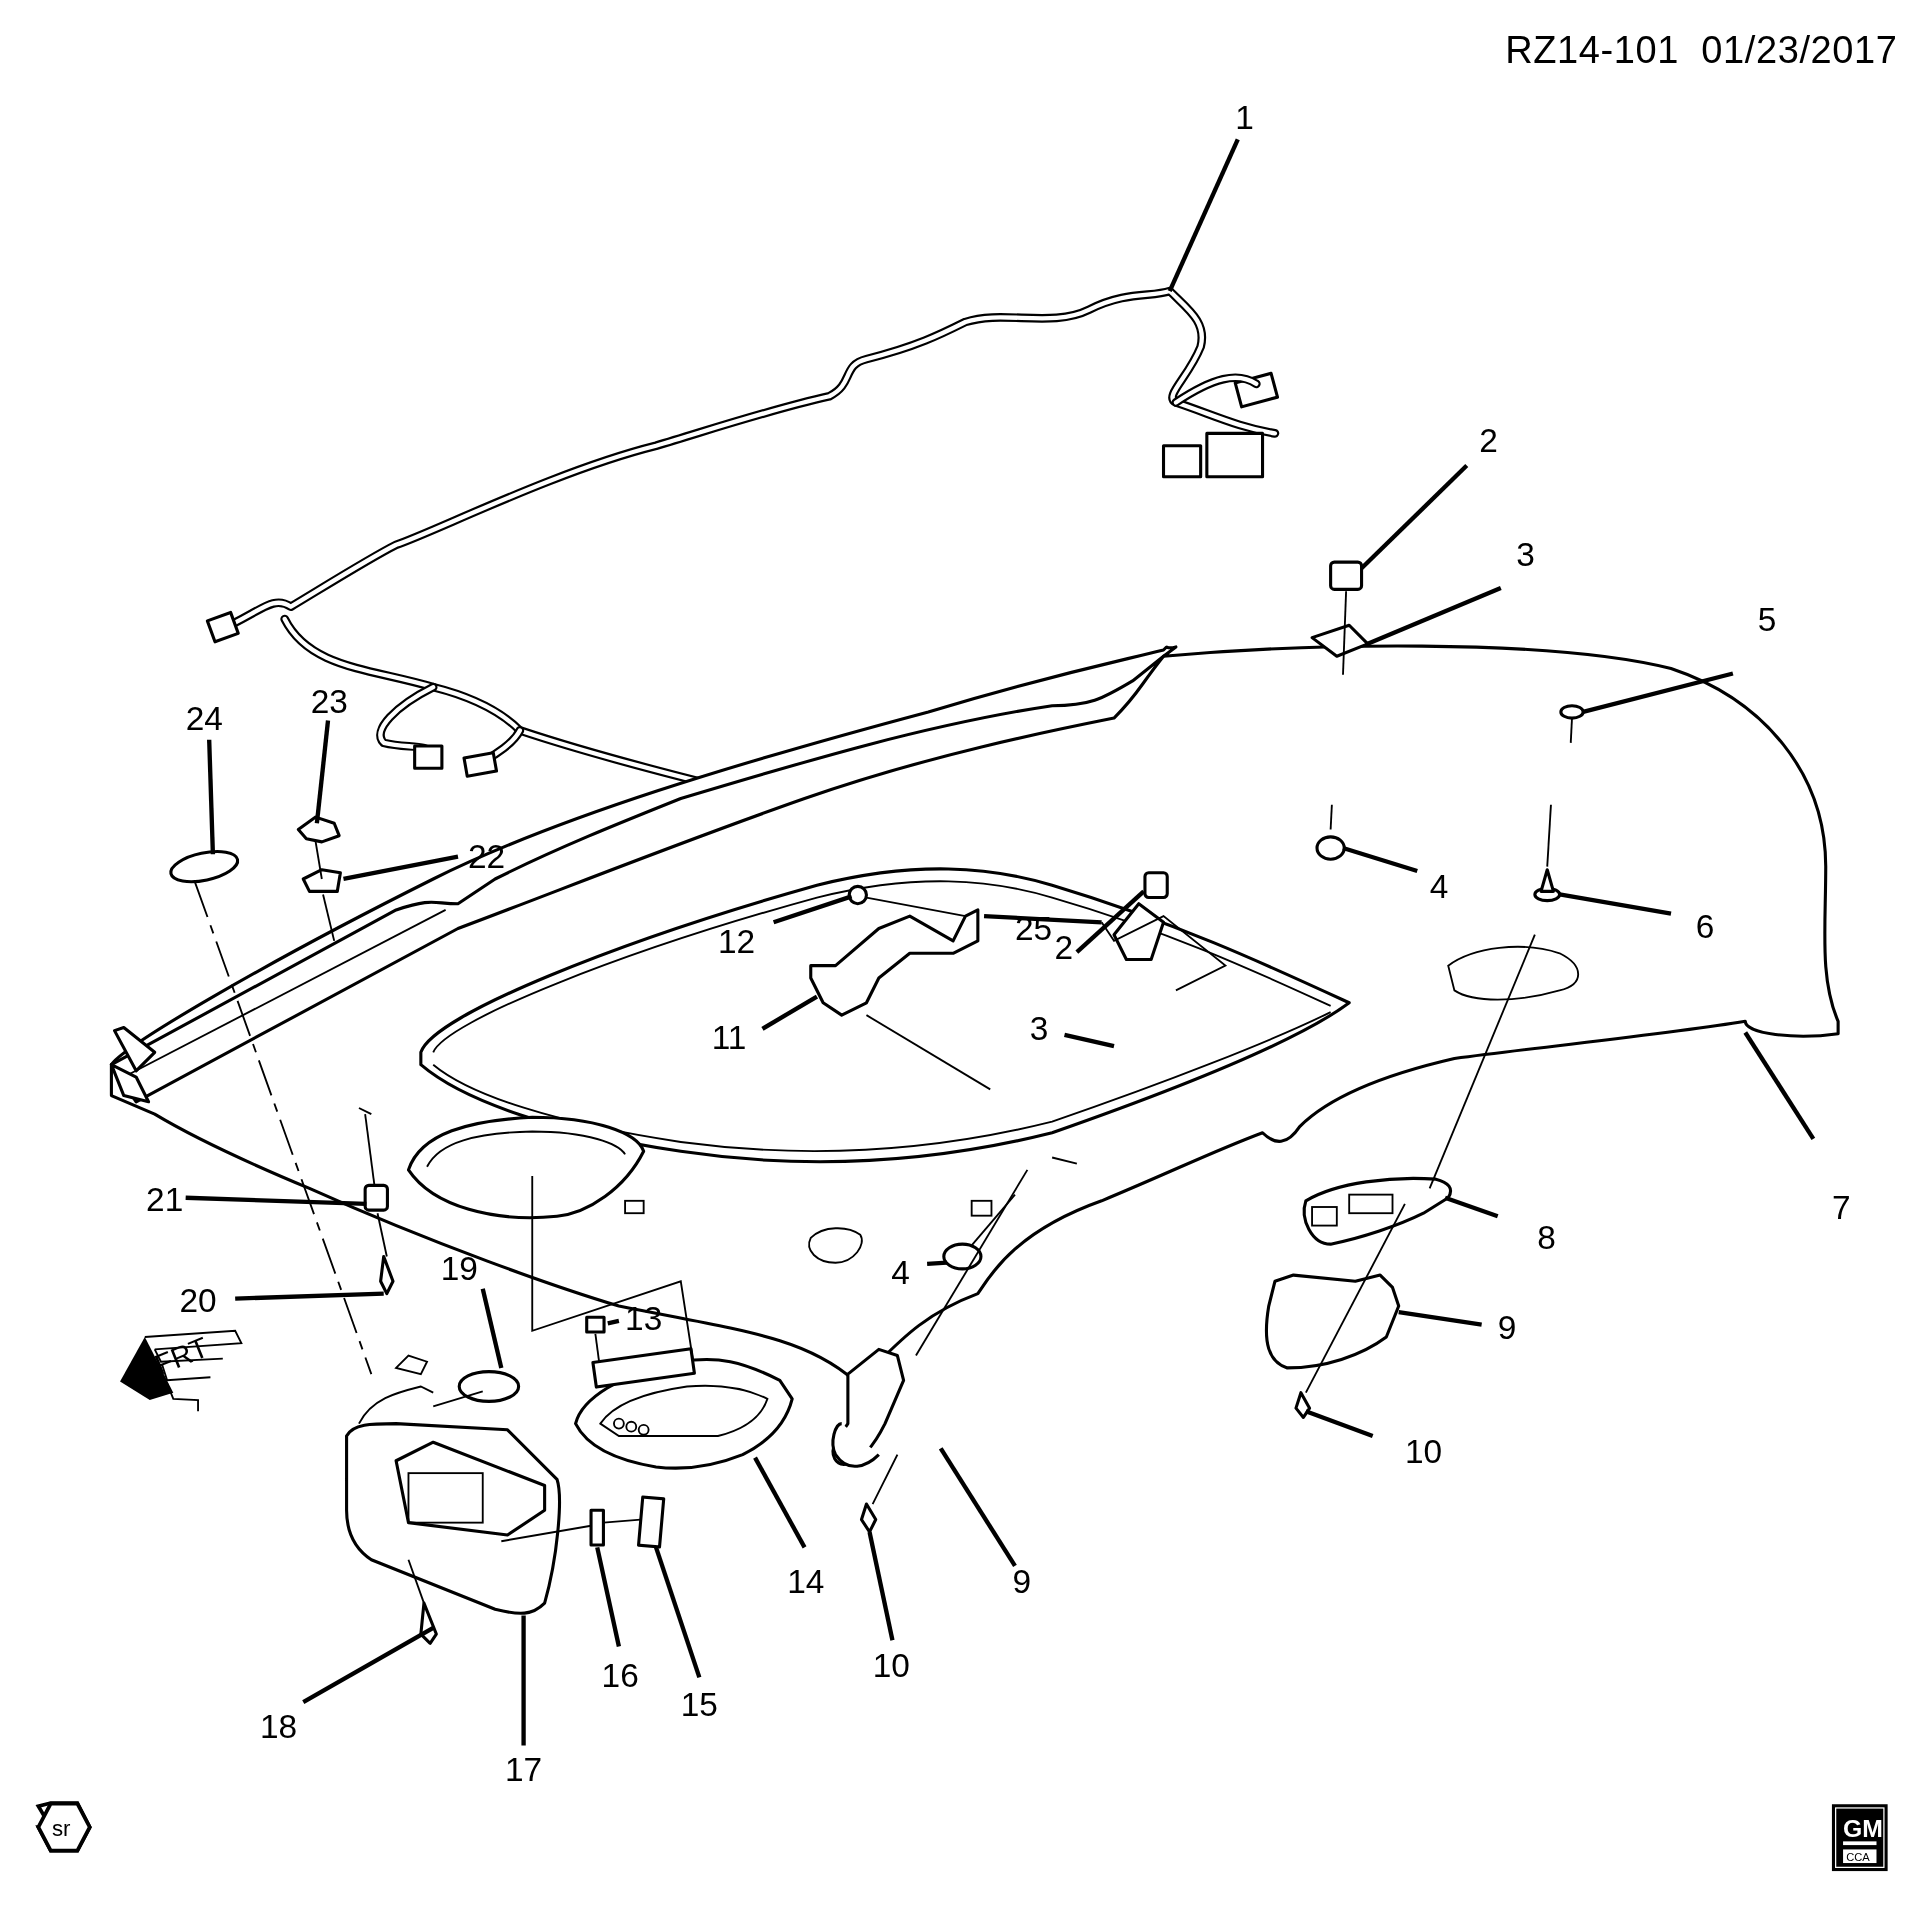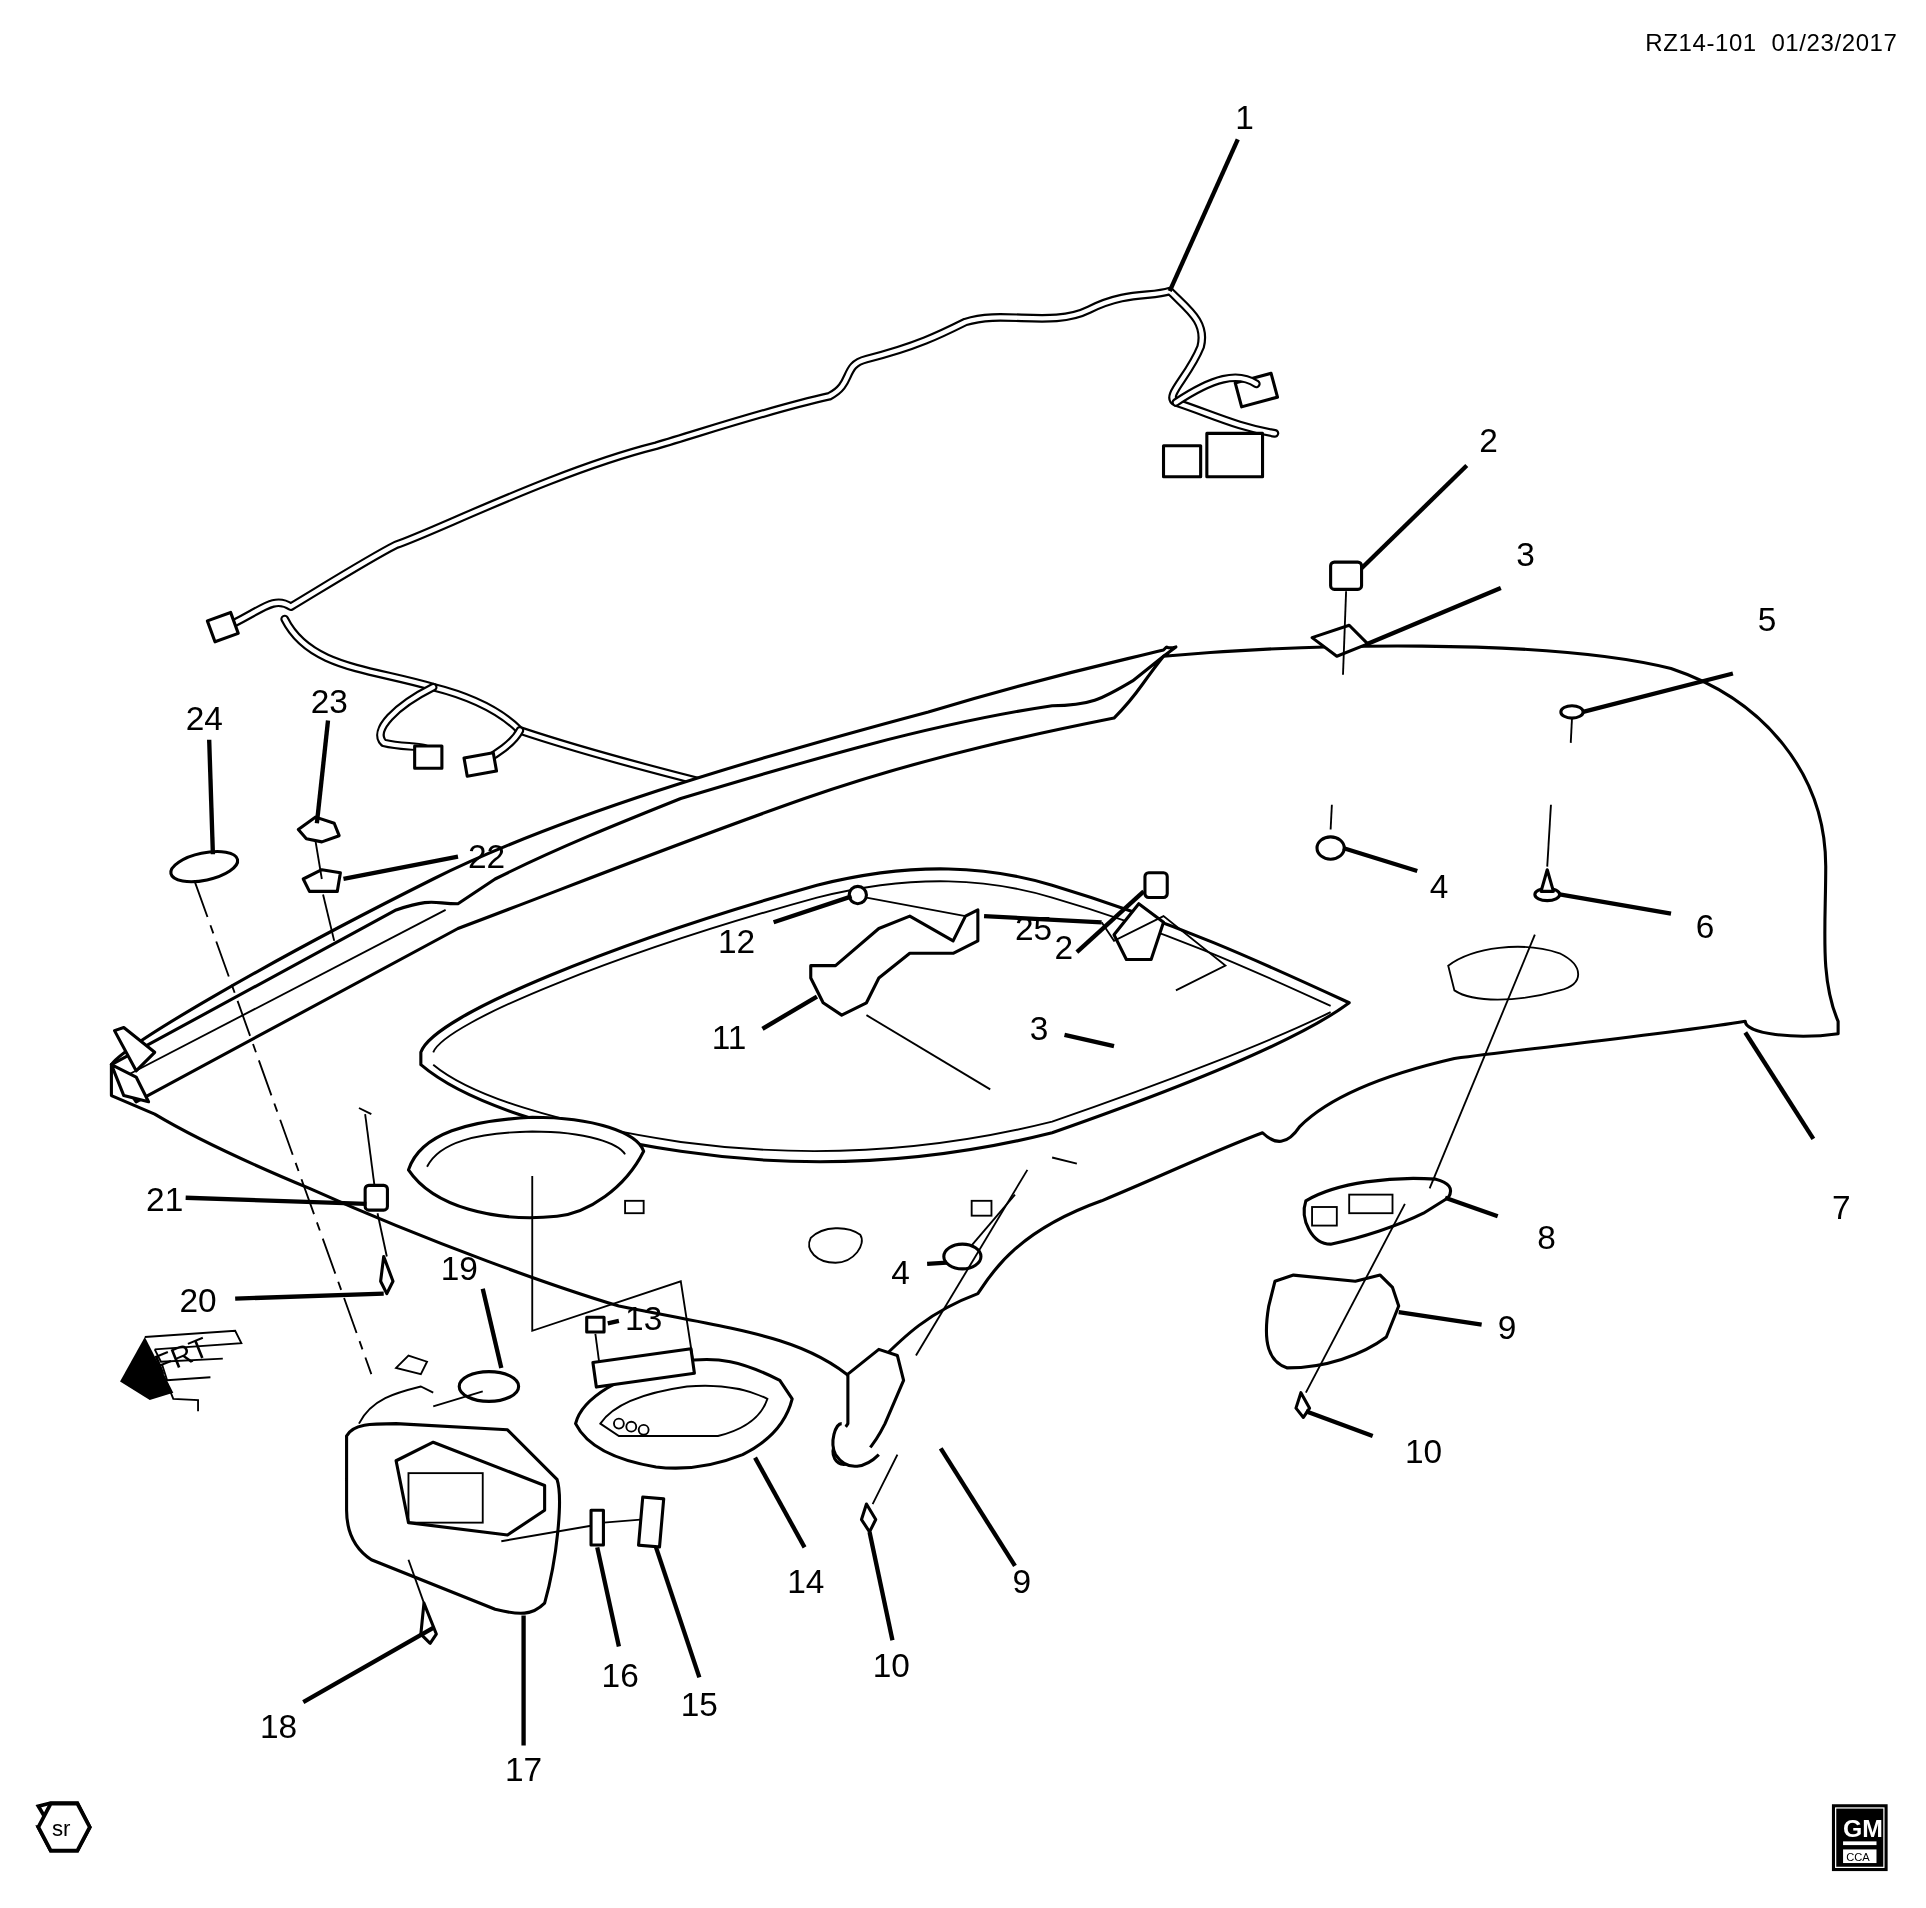--- a/index.html
+++ b/index.html
@@ -1,19 +1,19 @@
 <!DOCTYPE html>
 <html style="font-size:10px"><head>
 <meta charset="utf-8">
 <style>
   html, body { margin: 0; padding: 0; background: #ffffff; }
   body { width: 1926px; height: 1909px; position: relative; overflow: hidden;
          font-family: "Liberation Sans", sans-serif; color: #000; }
   #diagram { position: absolute; left: 0; top: 0; width: 1926px; height: 1909px; }
-  .header { position: absolute; top: 28.5px; right: 28.5px; font-size: 24px; letter-spacing: 0.6px;
+  .header { position: absolute; top: 28.5px; right: 28.5px; font-size: 38px; letter-spacing: 0.6px;
             font-family: "Liberation Sans", sans-serif; white-space: pre; }
   .callout { font-family: "Liberation Sans", sans-serif; font-size: 54px; fill: #000; }
   .leader { stroke: #000; stroke-width: 7; fill: none; stroke-linecap: butt; }
   .thin { stroke: #000; stroke-width: 3; fill: none; }
   .dash { stroke: #000; stroke-width: 3; fill: none; stroke-dasharray: 60 14 14 14; }
   .part { stroke: #000; stroke-width: 5; fill: #fff; stroke-linejoin: round; }
   .partthin { stroke: #000; stroke-width: 3; fill: none; }
   .harness { stroke: #000; stroke-width: 14; fill: none; stroke-linecap: round; stroke-linejoin: round; }
   .harness-in { stroke: #fff; stroke-width: 7; fill: none; stroke-linecap: round; stroke-linejoin: round; }
 </style>

